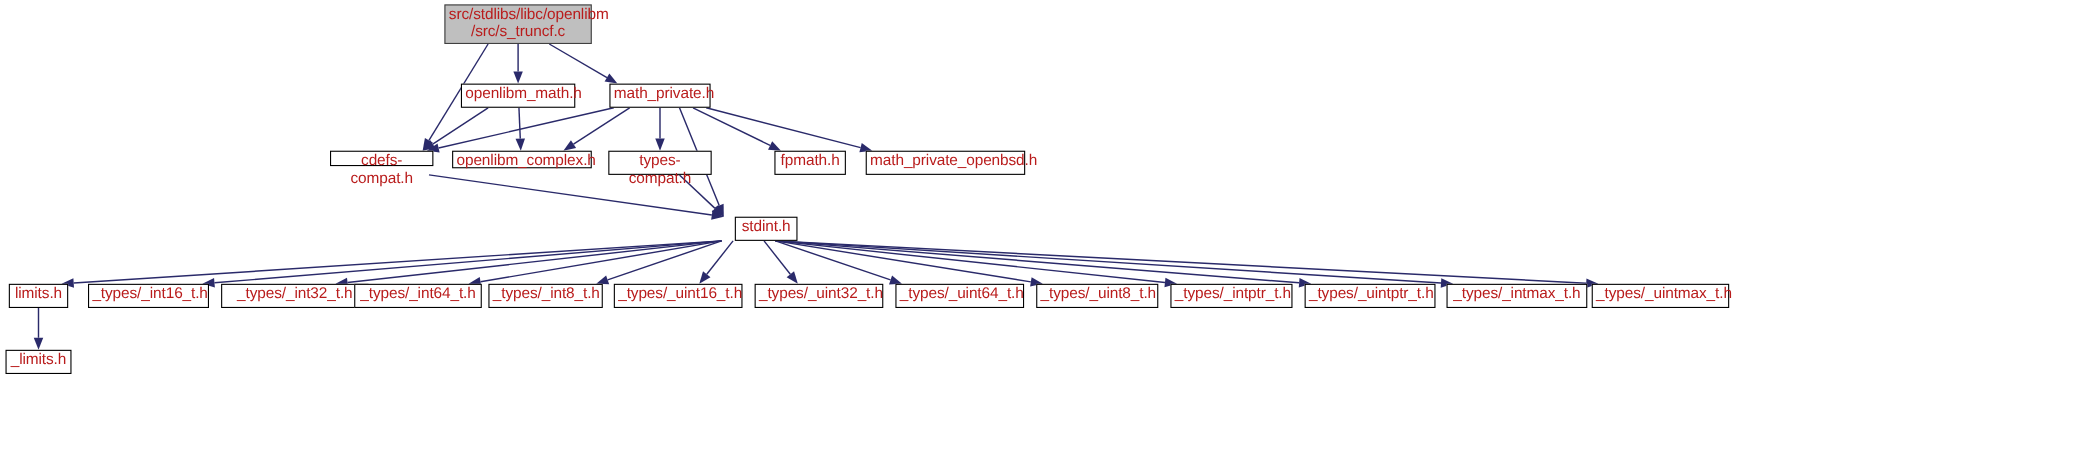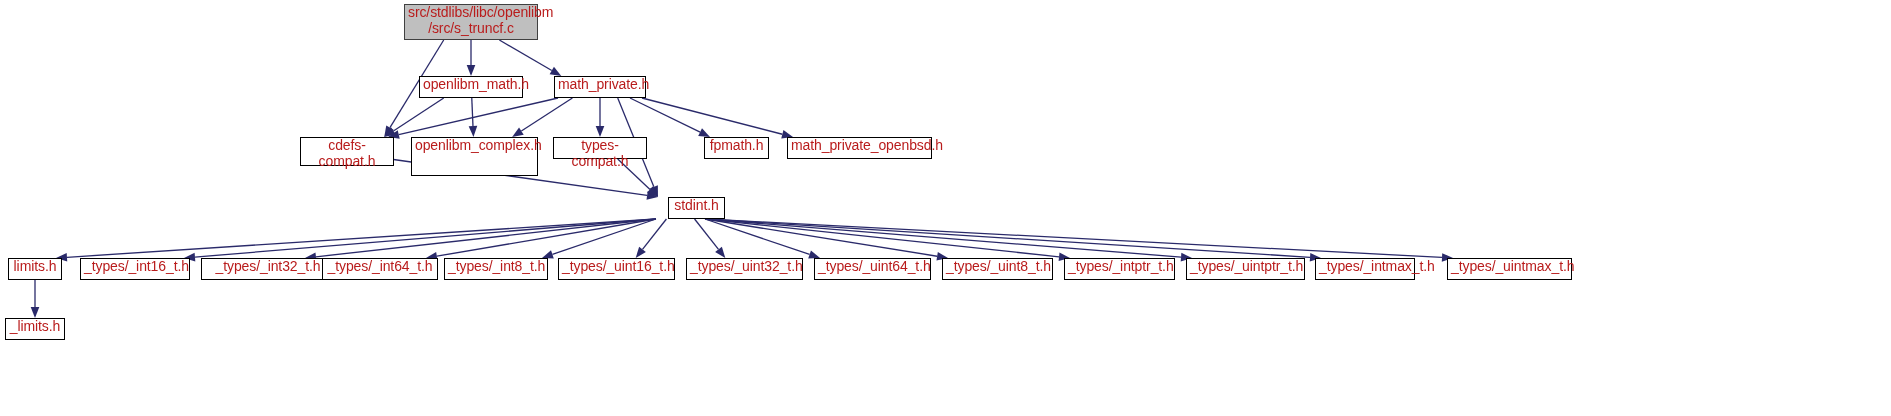--- a/index.html
+++ b/index.html
@@ -109,34 +109,34 @@
       <line x1="705.00" y1="219.00" x2="1442.01" y2="257.43" stroke="#2a2a6a" stroke-width="1.3"></line>
       <polygon points="1453,258 1441.7910274780825,261.72141572562066 1442.2388149626104,253.13308140698237" fill="#2a2a6a"></polygon>
       <line x1="35.00" y1="280.00" x2="35.00" y2="307.00" stroke="#2a2a6a" stroke-width="1.3"></line>
       <polygon points="35,318 30.7,307 39.3,307" fill="#2a2a6a"></polygon>
     </svg>
   <div id="node-layer">
       <div class="node root" style="left: 404px; top: 4px; width: 134px; height: 36px;"><span class="node-label">src/stdlibs/libc/openlibm
 /src/s_truncf.c</span></div>
       <div class="node" style="left: 419px; top: 76px; width: 104px; height: 22px;"><span class="node-label">openlibm_math.h</span></div>
       <div class="node" style="left: 554px; top: 76px; width: 92px; height: 22px;"><span class="node-label">math_private.h</span></div>
-      <div class="node" style="left: 300px; top: 137px; width: 94px; height: 29px;"><span class="node-label">cdefs-compat.h</span></div>
-      <div class="node" style="left: 411px; top: 137px; width: 127px; height: 39px;"><span class="node-label">openlibm_complex.h</span></div>
+      <div class="node" style="left: 300px; top: 137px; width: 94px; height: 14px;"><span class="node-label">cdefs-compat.h</span></div>
+      <div class="node" style="left: 411px; top: 137px; width: 127px; height: 16px;"><span class="node-label">openlibm_complex.h</span></div>
       <div class="node" style="left: 553px; top: 137px; width: 94px; height: 22px;"><span class="node-label">types-compat.h</span></div>
       <div class="node" style="left: 704px; top: 137px; width: 65px; height: 22px;"><span class="node-label">fpmath.h</span></div>
       <div class="node" style="left: 787px; top: 137px; width: 145px; height: 22px;"><span class="node-label">math_private_openbsd.h</span></div>
       <div class="node" style="left: 668px; top: 197px; width: 57px; height: 22px;"><span class="node-label">stdint.h</span></div>
       <div class="node" style="left: 8px; top: 258px; width: 54px; height: 22px;"><span class="node-label">limits.h</span></div>
       <div class="node" style="left: 80px; top: 258px; width: 110px; height: 22px;"><span class="node-label">_types/_int16_t.h</span></div>
       <div class="node" style="left: 201px; top: 258px; width: 134px; height: 22px;"><span class="node-label">_types/_int32_t.h</span></div>
       <div class="node" style="left: 322px; top: 258px; width: 116px; height: 22px;"><span class="node-label">_types/_int64_t.h</span></div>
       <div class="node" style="left: 444px; top: 258px; width: 104px; height: 22px;"><span class="node-label">_types/_int8_t.h</span></div>
       <div class="node" style="left: 558px; top: 258px; width: 117px; height: 22px;"><span class="node-label">_types/_uint16_t.h</span></div>
       <div class="node" style="left: 686px; top: 258px; width: 117px; height: 22px;"><span class="node-label">_types/_uint32_t.h</span></div>
       <div class="node" style="left: 814px; top: 258px; width: 117px; height: 22px;"><span class="node-label">_types/_uint64_t.h</span></div>
       <div class="node" style="left: 942px; top: 258px; width: 111px; height: 22px;"><span class="node-label">_types/_uint8_t.h</span></div>
       <div class="node" style="left: 1064px; top: 258px; width: 111px; height: 22px;"><span class="node-label">_types/_intptr_t.h</span></div>
       <div class="node" style="left: 1186px; top: 258px; width: 119px; height: 22px;"><span class="node-label">_types/_uintptr_t.h</span></div>
-      <div class="node" style="left: 1315px; top: 258px; width: 100px; height: 22px;"><span class="node-label">_types/_intmax_t.h</span></div>
+      <div class="node" style="left: 1315px; top: 258px; width: 128px; height: 22px;"><span class="node-label">_types/_intmax_t.h</span></div>
       <div class="node" style="left: 1447px; top: 258px; width: 125px; height: 22px;"><span class="node-label">_types/_uintmax_t.h</span></div>
       <div class="node" style="left: 5px; top: 318px; width: 60px; height: 22px;"><span class="node-label">_limits.h</span></div>
     </div>
 </div>
 
 </body></html>

